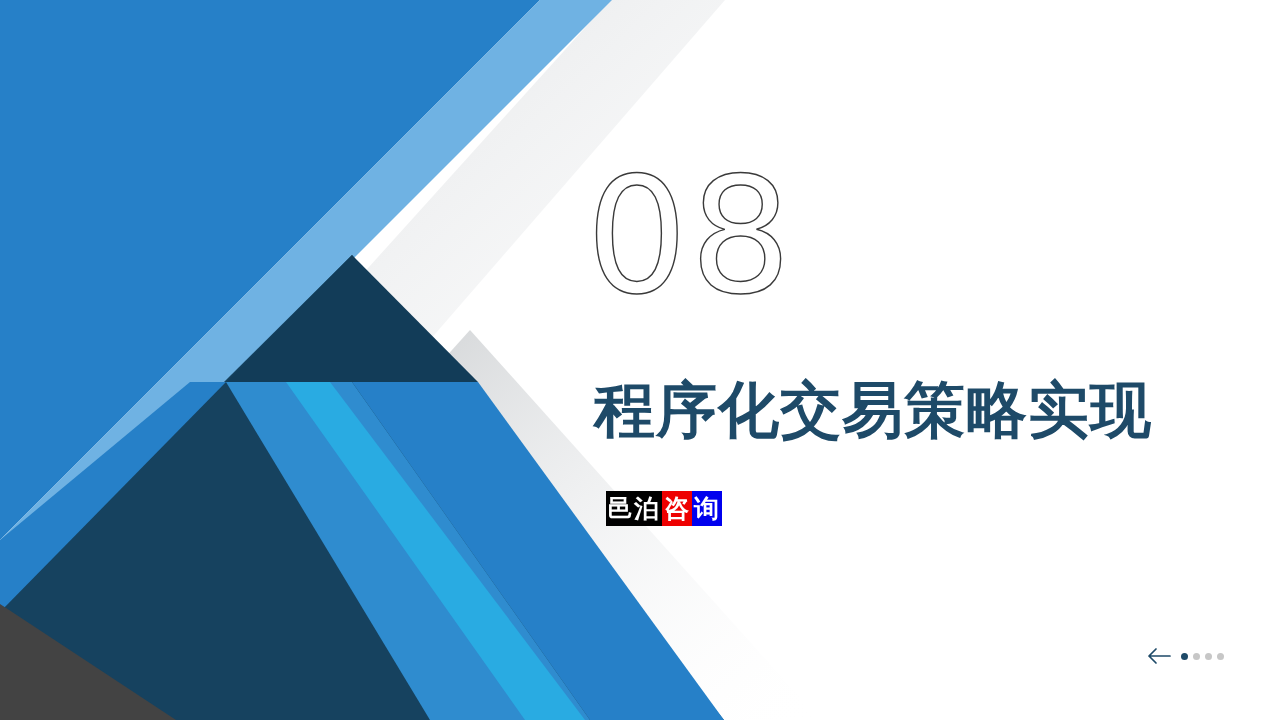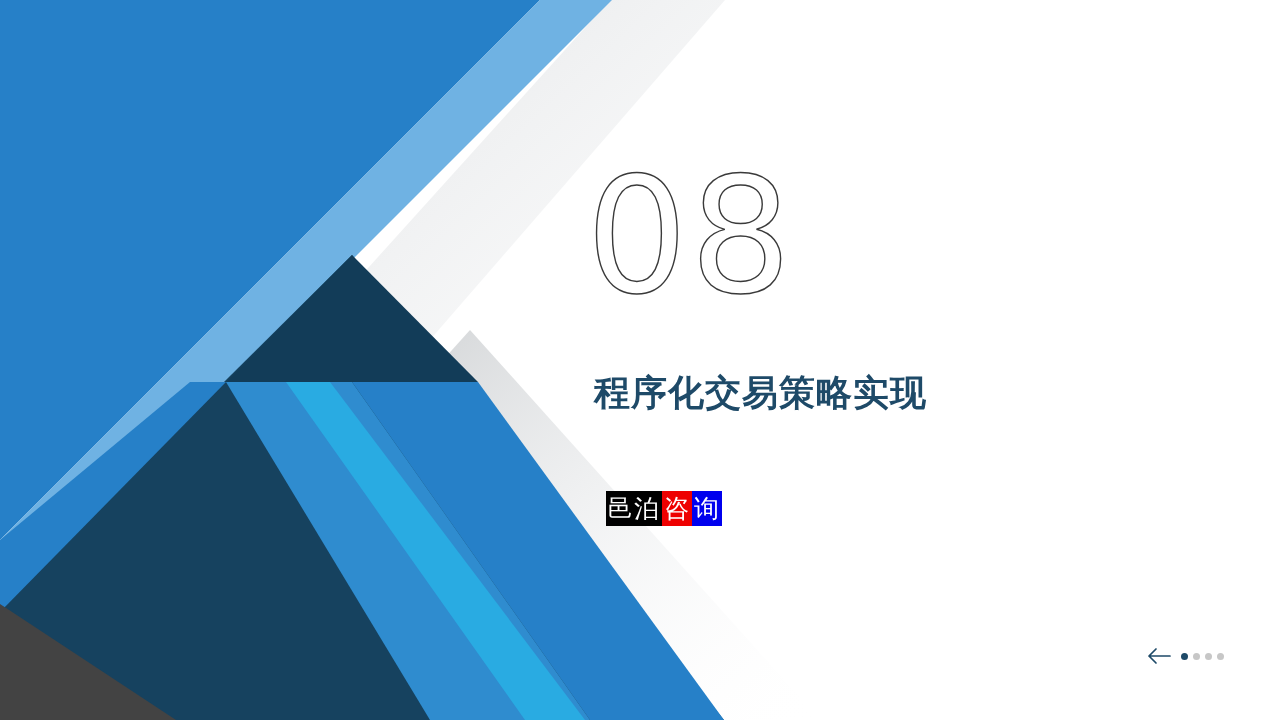--- a/index.html
+++ b/index.html
@@ -45,21 +45,21 @@
     font-family: "DejaVu Sans", "Liberation Sans", sans-serif;
     white-space: nowrap;
     user-select: none;
   }
 
   
   .section-title {
     position: absolute;
     left: 594px;
     top: 338px;
-    font-size: 36px;
+    font-size: 61px;
     line-height: 62px;
     font-weight: 700;
     color: #1e4a68;
     letter-spacing: 1px;
     white-space: nowrap;
     font-family: "DejaVu Sans", "Liberation Sans", sans-serif;
   }
 
   
   .brand-logo {
@@ -70,21 +70,21 @@
     align-items: stretch;
     height: 35px;
     font-family: "DejaVu Sans", "Liberation Sans", sans-serif;
   }
   .brand-logo .seg {
     display: flex;
     align-items: center;
     justify-content: center;
     font-size: 25px;
     line-height: 1;
-    font-weight: 400;
+    font-weight: 700;
     color: #ffffff;
     padding: 0 2px;
     letter-spacing: 1px;
   }
   .brand-logo .seg-dark   { background: #000000; }
   .brand-logo .seg-red    { background: #ee0000; }
   .brand-logo .seg-blue   { background: #0000ee; }
 
   
   .slide-nav {

